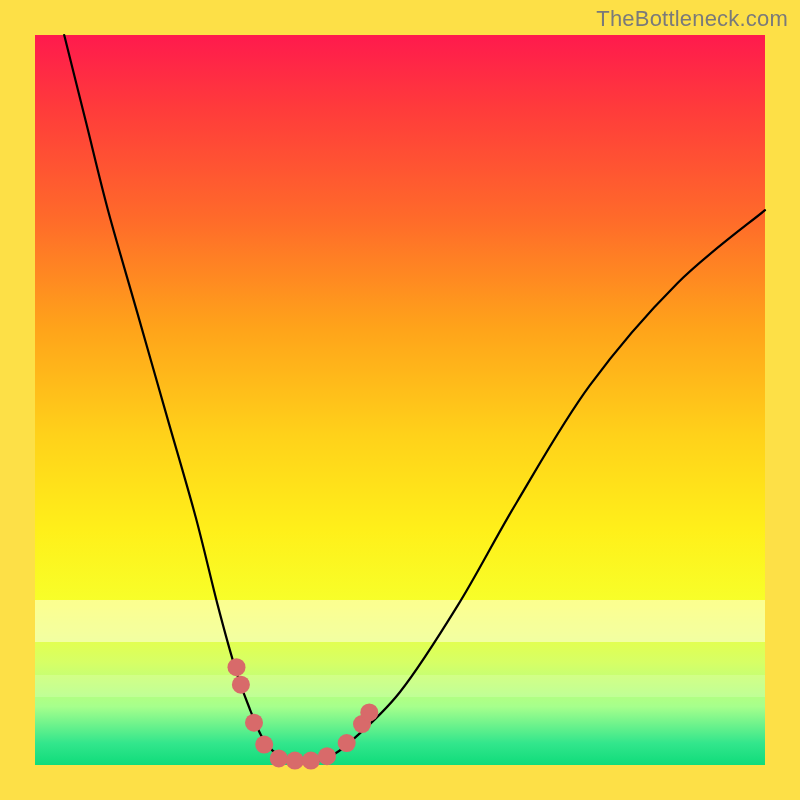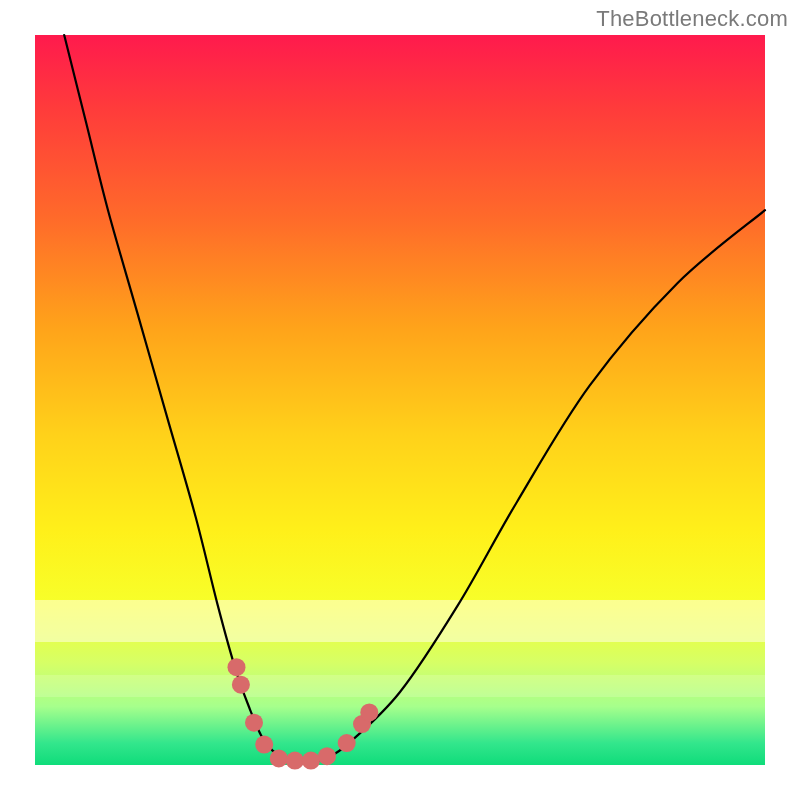--- a/index.html
+++ b/index.html
@@ -10,21 +10,21 @@
     background: #000;
     overflow: hidden;
     font-family: Arial, Helvetica, sans-serif;
   }
   .frame {
     position: absolute;
     left: 0;
     top: 0;
     width: 800px;
     height: 800px;
-    background: #ffffff;
+    background: #fde047;
   }
   .plot {
     position: absolute;
     left: 35px;
     top: 35px;
     width: 730px;
     height: 730px;
     background: linear-gradient(
       to bottom,
       #ff1a4d 0%,

